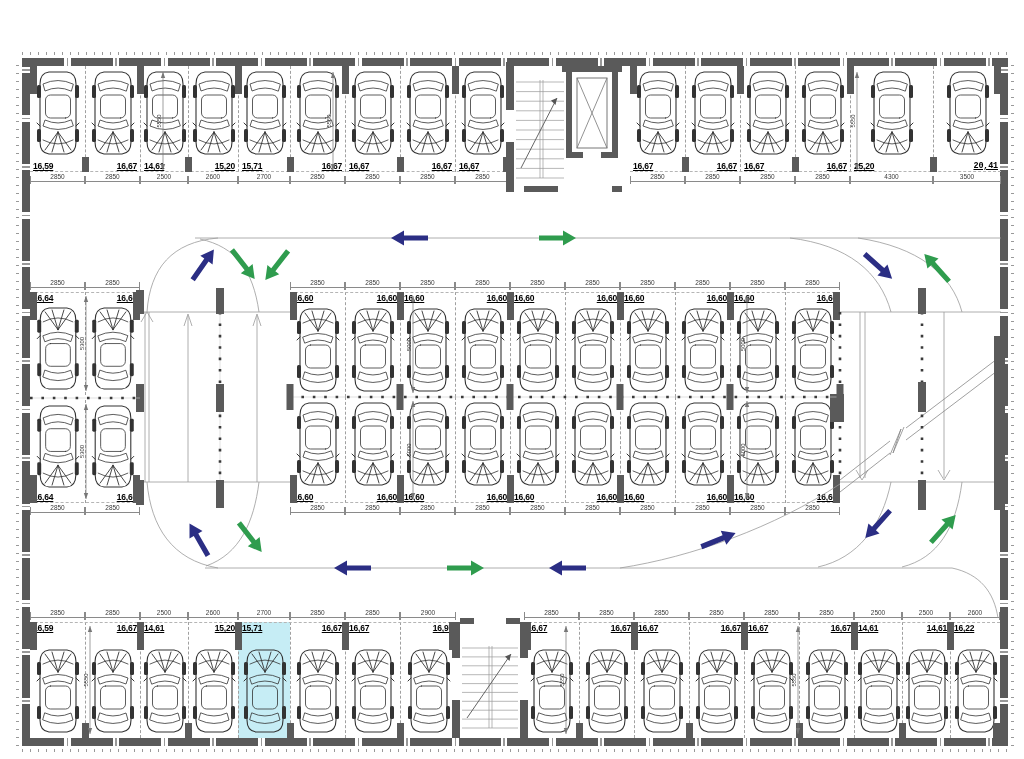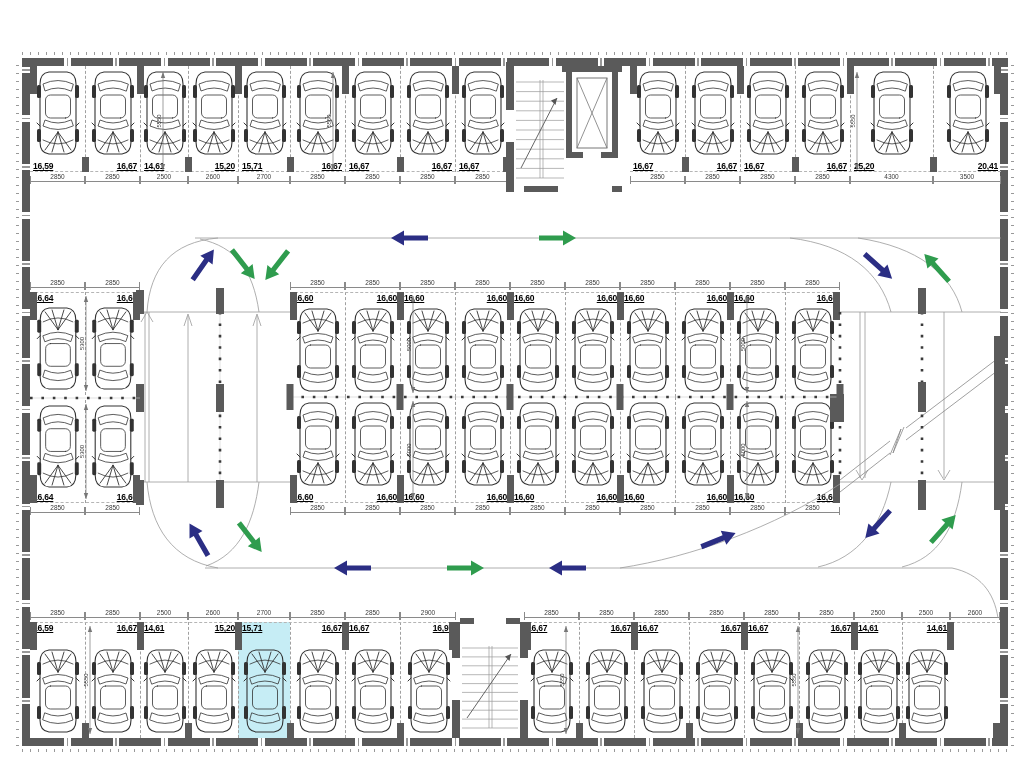--- a/index.html
+++ b/index.html
@@ -196,21 +196,21 @@
             <use href="#car-shape"></use>
           </svg>
       <div class="alab bottom right">16,67</div>
         </div>
         <div class="stall dashL" style="left: 220px; width: 83px;">
           <svg class="car down" viewBox="0 0 44 88" width="44" height="88" style="top:3px;">
             <use href="#car-shape"></use>
           </svg>
       <div class="alab bottom left">25,20</div>
         </div>
-        <div class="stall dashL" style="left: 303px; width: 68px;">
+        <div class="stall dashL" style="left: 303px; width: 68px; font-family: Liberation Mono, monospace;">
           <svg class="car down" viewBox="0 0 44 88" width="44" height="88" style="top:3px;">
             <use href="#car-shape"></use>
           </svg>
       <div class="alab bottom right">20,41</div>
         </div>
         <div class="front" style="bottom: 0px;"></div>
         <div class="pier" style="left: 0px; width: 7px; height: 28px; top: 0px;"></div>
         <div class="pier" style="left: 51.5px; width: 7px; height: 15px; bottom: 0px;"></div>
         <div class="pier" style="left: 106.5px; width: 7px; height: 28px; top: 0px;"></div>
         <div class="pier" style="left: 161.5px; width: 7px; height: 15px; bottom: 0px;"></div>
@@ -655,20 +655,26 @@
           <svg class="car up" viewBox="0 0 44 88" width="44" height="88" style="bottom:3px;">
             <use href="#car-shape"></use>
           </svg>
       <div class="alab top left">14,61</div>
         </div>
         <div class="stall dashL" style="left: 378px; width: 48px;">
           <svg class="car up" viewBox="0 0 44 88" width="44" height="88" style="bottom:3px;">
             <use href="#car-shape"></use>
           </svg>
       <div class="alab top right">14,61</div>
+        </div>
+        <div class="stall dashL" style="left: 426px; width: 50px;">
+          <svg class="car up" viewBox="0 0 44 88" width="44" height="88" style="bottom:3px;">
+            <use href="#car-shape"></use>
+          </svg>
+      <div class="alab top left">16,22</div>
         </div>
         <div class="front" style="top: 0px;"></div>
         <div class="pier" style="left: 0px; width: 7px; height: 28px; top: 0px;"></div>
         <div class="pier" style="left: 51.5px; width: 7px; height: 15px; bottom: 0px;"></div>
         <div class="pier" style="left: 106.5px; width: 7px; height: 28px; top: 0px;"></div>
         <div class="pier" style="left: 161.5px; width: 7px; height: 15px; bottom: 0px;"></div>
         <div class="pier" style="left: 216.5px; width: 7px; height: 28px; top: 0px;"></div>
         <div class="pier" style="left: 271.5px; width: 7px; height: 15px; bottom: 0px;"></div>
         <div class="pier" style="left: 326.5px; width: 7px; height: 28px; top: 0px;"></div>
         <div class="pier" style="left: 374.5px; width: 7px; height: 15px; bottom: 0px;"></div>

